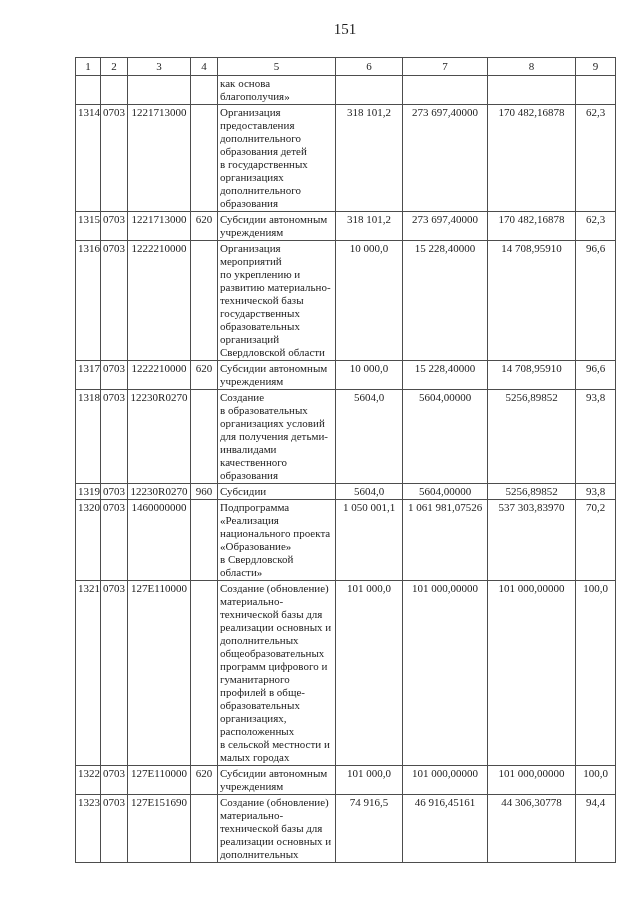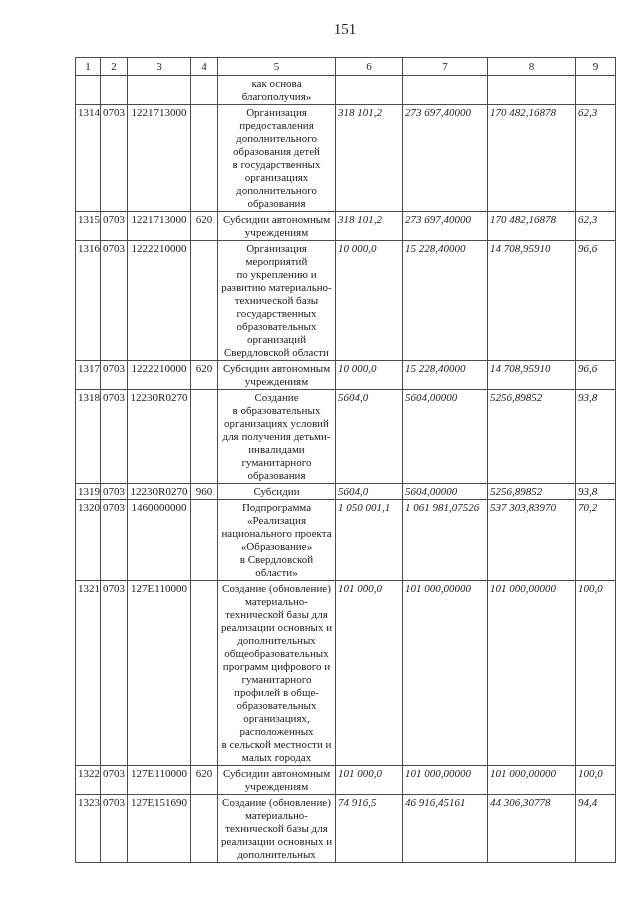--- a/index.html
+++ b/index.html
@@ -49,27 +49,26 @@
     height: 17px;
     text-align: center;
     vertical-align: middle;
     padding: 0;
   }
   td.c1, td.c2, td.c3, td.c4 {
     text-align: center;
     white-space: nowrap;
   }
   td.c5 {
-    text-align: center;
+    text-align: left;
     white-space: pre;
   }
   td.c6, td.c7, td.c8, td.c9 {
-    text-align: left;
+    text-align: center;
     white-space: nowrap;
-    font-style: italic;
   }
 </style>
 </head>
 <body>
 
 <div class="page">
   <div class="page-number">151</div>
 
   <table class="budget">
     <colgroup>
@@ -173,21 +172,21 @@
         <tr>
           <td class="c1">1318.</td>
           <td class="c2">0703</td>
           <td class="c3">12230R0270</td>
           <td class="c4"></td>
           <td class="c5">Создание
 в образовательных
 организациях условий
 для получения детьми-
 инвалидами
-гуманитарного
+качественного
 образования</td>
           <td class="c6">5604,0</td>
           <td class="c7">5604,00000</td>
           <td class="c8">5256,89852</td>
           <td class="c9">93,8</td>
         </tr>
         <tr>
           <td class="c1">1319.</td>
           <td class="c2">0703</td>
           <td class="c3">12230R0270</td>

